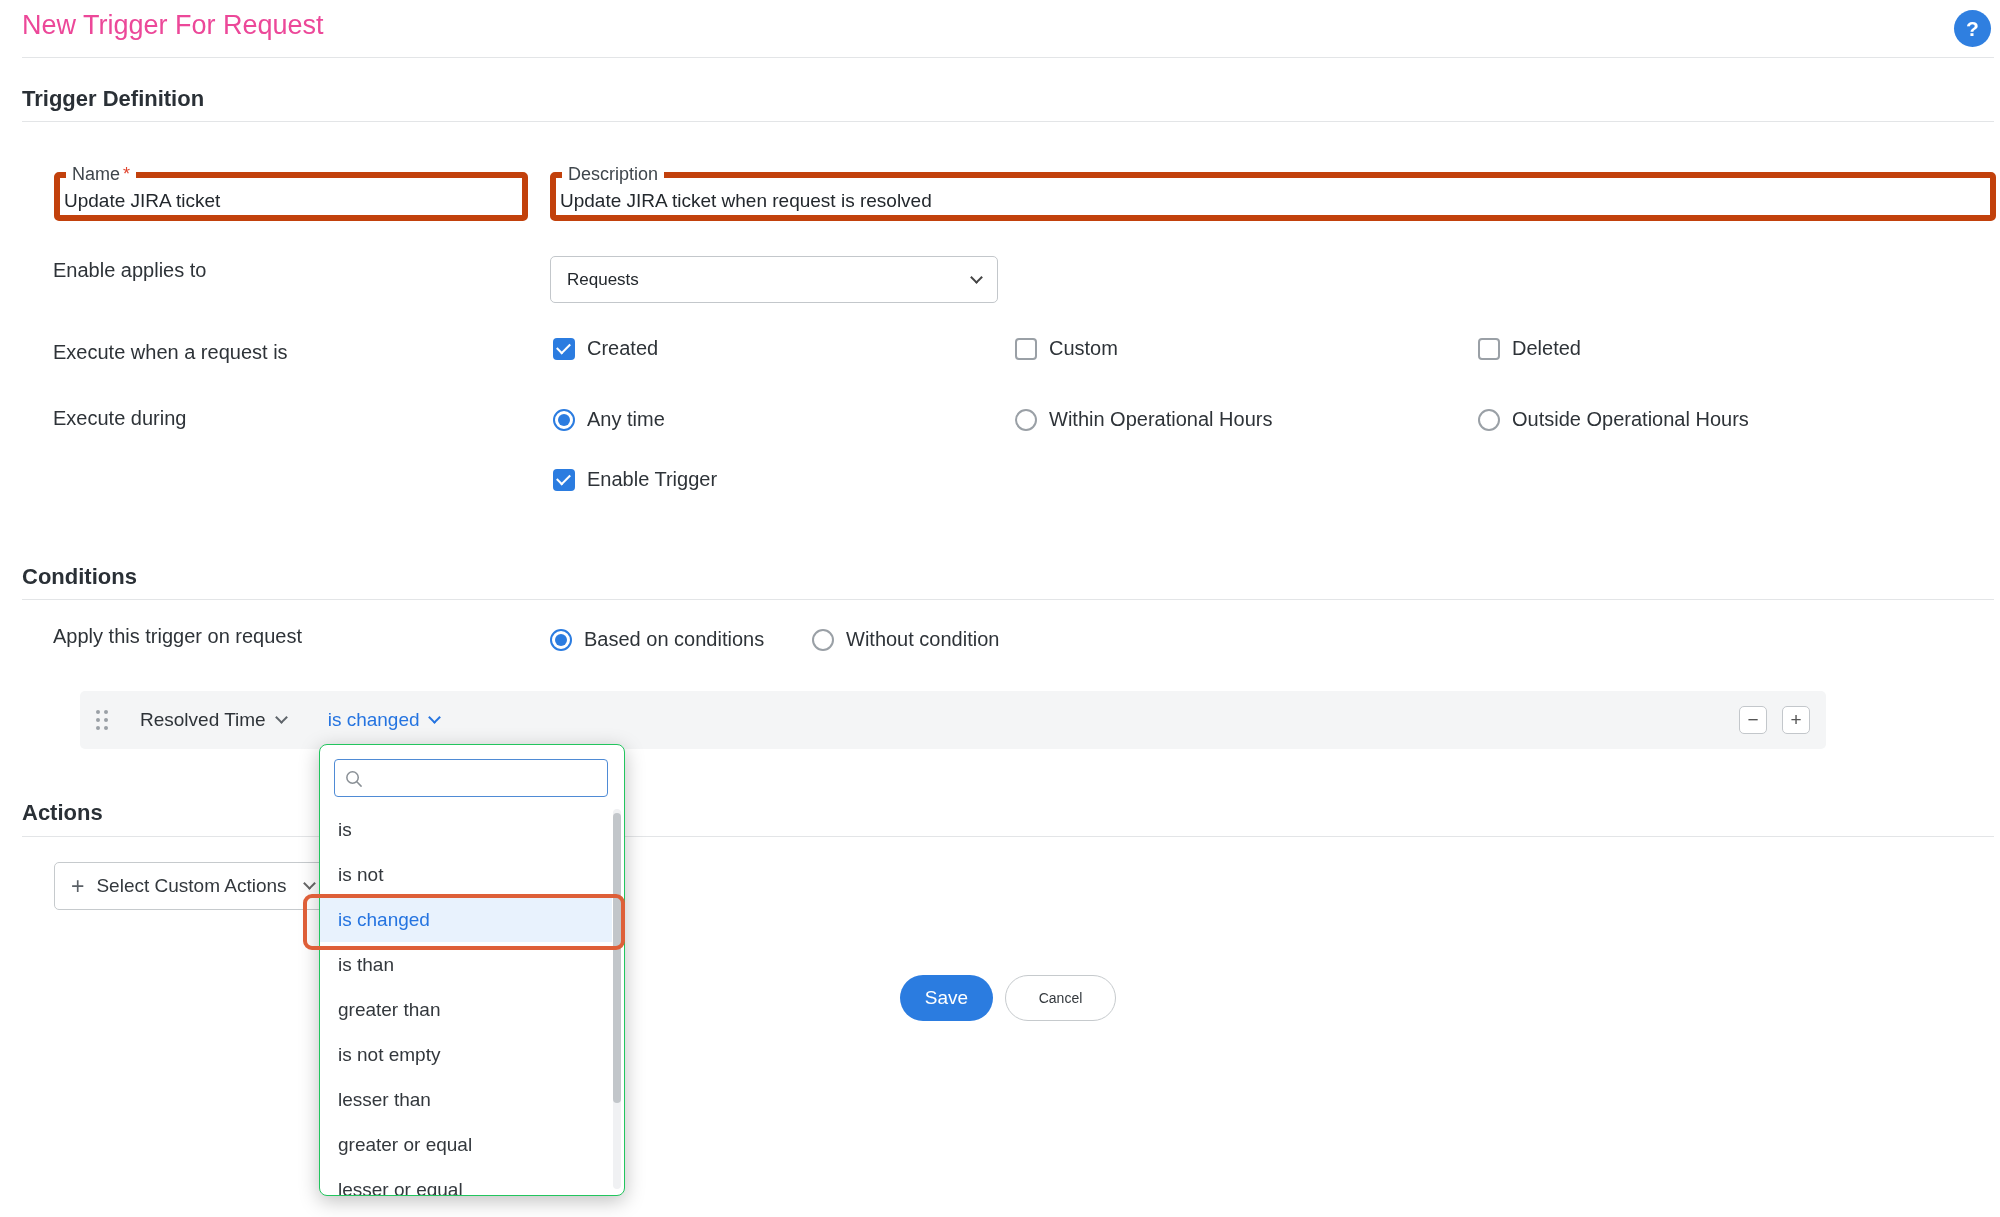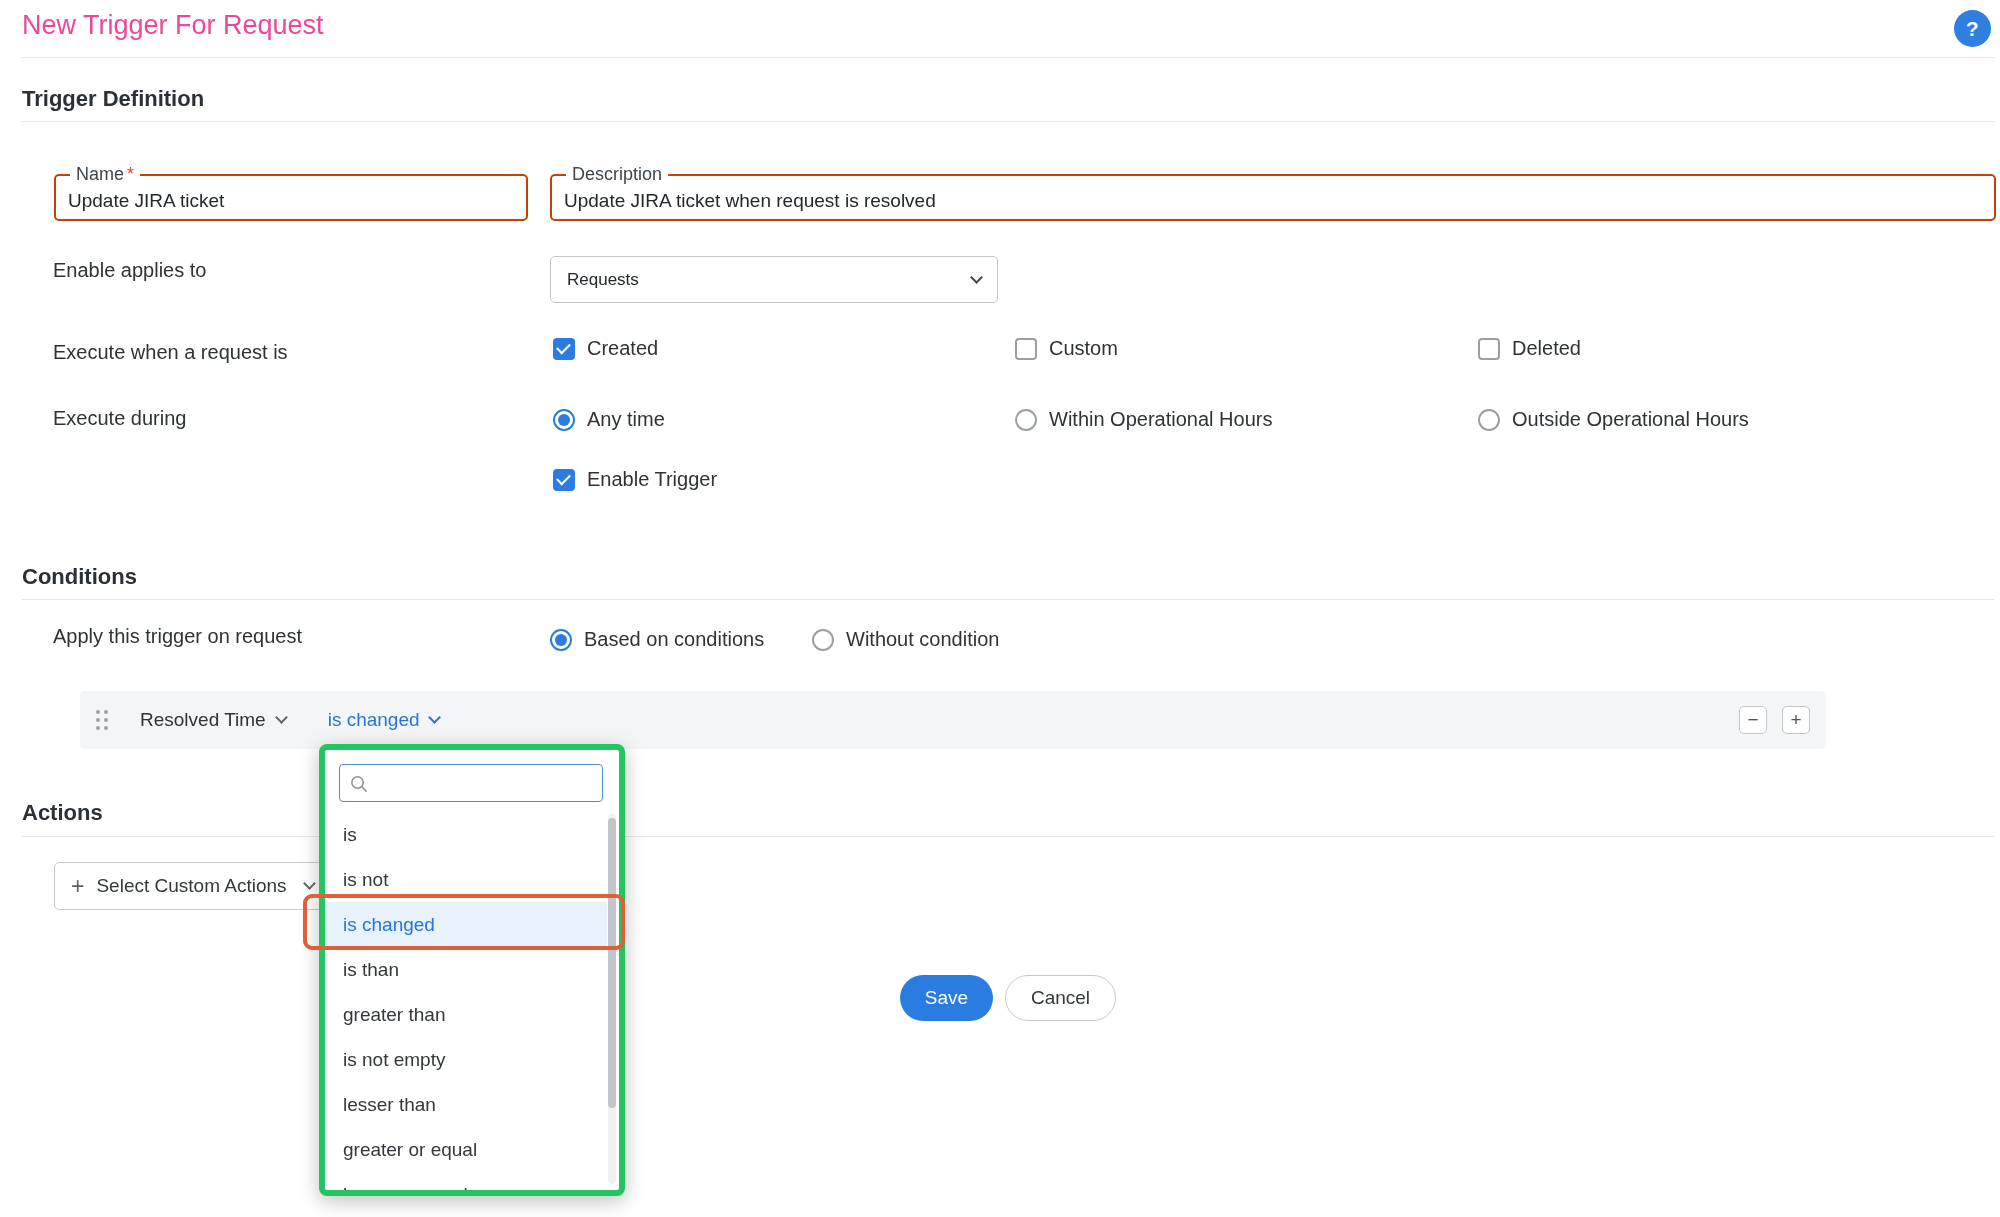--- a/index.html
+++ b/index.html
@@ -12,21 +12,21 @@
 
   h1.page-title { position:absolute; left:22px; top:10px; font-size:27px; font-weight:400; color:#ec4899; }
   .help-btn { position:absolute; left:1954px; top:10px; width:37px; height:37px; border-radius:50%;
     background:#2f7fe0; color:#fff; font-size:21px; font-weight:700;
     display:flex; align-items:center; justify-content:center; cursor:pointer; }
 
   .divider { position:absolute; left:22px; width:1972px; height:1px; background:#e3e5e7; }
 
   .h2 { position:absolute; font-size:22px; font-weight:700; color:#2a3036; }
 
-  fieldset.fld { position:absolute; border:2px solid #c2410c; border-radius:5px; background:#fff; padding:0 12px; }
+  fieldset.fld { position:absolute; border:6px solid #c2410c; border-radius:5px; background:#fff; padding:0 4px; }
   fieldset.fld legend { padding:0 6px; margin-left:2px; font-size:18px; color:#3f464c; }
   fieldset.fld legend .req { color:#e0442e; margin-left:3px; }
   fieldset.fld input { border:none; outline:none; width:100%; font-size:19px; color:#23282d;
     font-family:inherit; background:transparent; height:30px; line-height:30px; padding-top:2px; }
 
   .flabel { position:absolute; font-size:20px; color:#2e3338; }
 
   .select-box { position:absolute; left:550px; top:256px; width:448px; height:47px; border:1px solid #c3c7cb;
     border-radius:5px; background:#fff; display:flex; align-items:center; padding:0 16px; font-size:17px; color:#23282d; cursor:pointer; }
   .select-box .spacer { flex:1; }
@@ -64,25 +64,25 @@
   .custom-btn { position:absolute; left:54px; top:862px; height:48px; width:294px; background:#fff;
     border:1px solid #c6cacd; border-radius:5px; display:flex; align-items:center; gap:12px;
     padding:0 16px; font-size:19px; color:#33383d; z-index:1; cursor:pointer; }
   .custom-btn .plus-ic { font-size:23px; color:#5a6066; line-height:1; }
   .custom-btn .chev { color:#666; margin-left:6px; }
 
   .save-btn { position:absolute; left:900px; top:975px; width:93px; height:46px; border-radius:23px;
     background:#2b7ce0; color:#fff; font-size:19px; display:flex; align-items:center; justify-content:center;
     border:none; cursor:pointer; }
   .cancel-btn { position:absolute; left:1005px; top:975px; width:111px; height:46px; border-radius:23px;
-    background:#fff; border:1px solid #c6cacd; color:#33383d; font-size:19px;
+    background:#fff; border:1px solid #c6cacd; color:#33383d; font-size:14px;
     display:flex; align-items:center; justify-content:center; cursor:pointer; }
 
   .panel { position:absolute; left:319px; top:744px; width:306px; height:452px; background:#fff;
-    border:6px solid #22c55e; border-radius:8px; box-shadow:0 5px 20px rgba(0,0,0,0.25);
+    border:1px solid #22c55e; border-radius:8px; box-shadow:0 5px 20px rgba(0,0,0,0.25);
     z-index:10; overflow:hidden; }
   .search-wrap { position:absolute; left:14px; right:16px; top:14px; height:38px;
     border:1.5px solid #4f8bd5; border-radius:4px; display:flex; align-items:center; padding:0 9px; gap:7px; background:#fff; }
   .search-wrap input { border:none; outline:none; flex:1; min-width:0; font-size:18px; font-family:inherit; }
   .opt-list { position:absolute; left:0; right:12px; top:62px; list-style:none; }
   .opt { height:45px; display:flex; align-items:center; padding-left:18px; font-size:19px; color:#33383d; cursor:pointer; }
   .opt.hl { background:#e8f2fd; color:#2574e0; }
   .sb-track { position:absolute; right:3px; top:64px; bottom:6px; width:8px; background:#f0f1f3; border-radius:4px; }
   .sb-thumb { position:absolute; right:3px; top:68px; width:8px; height:290px; background:#c2c6ca; border-radius:4px; cursor:pointer; }
 

